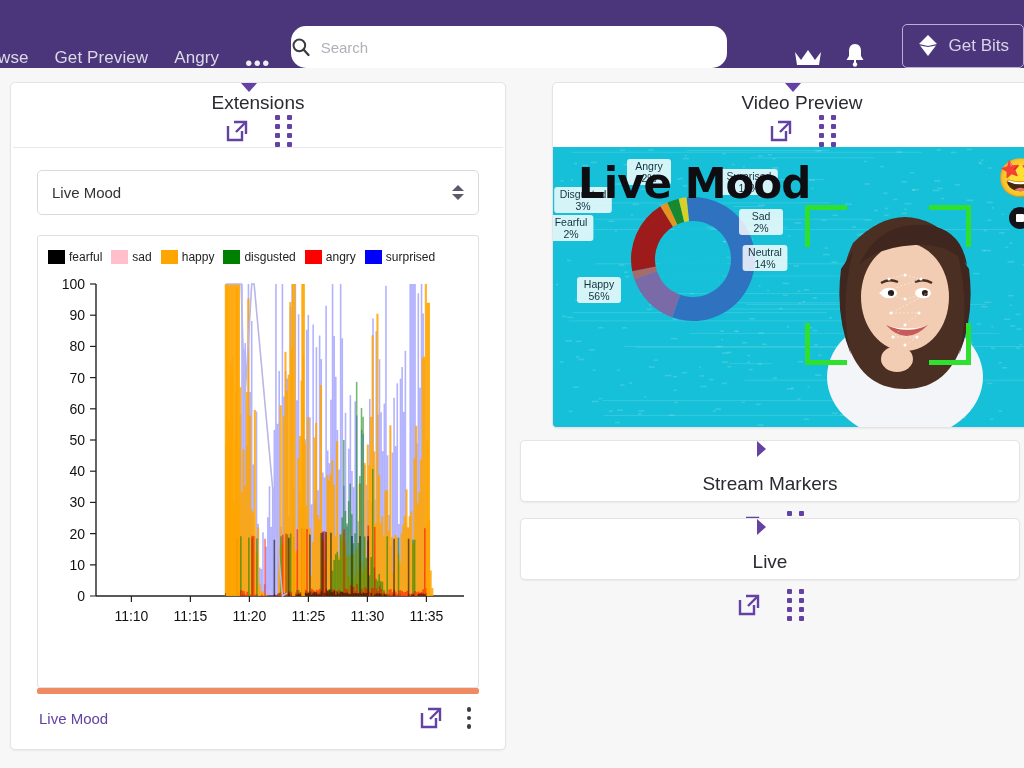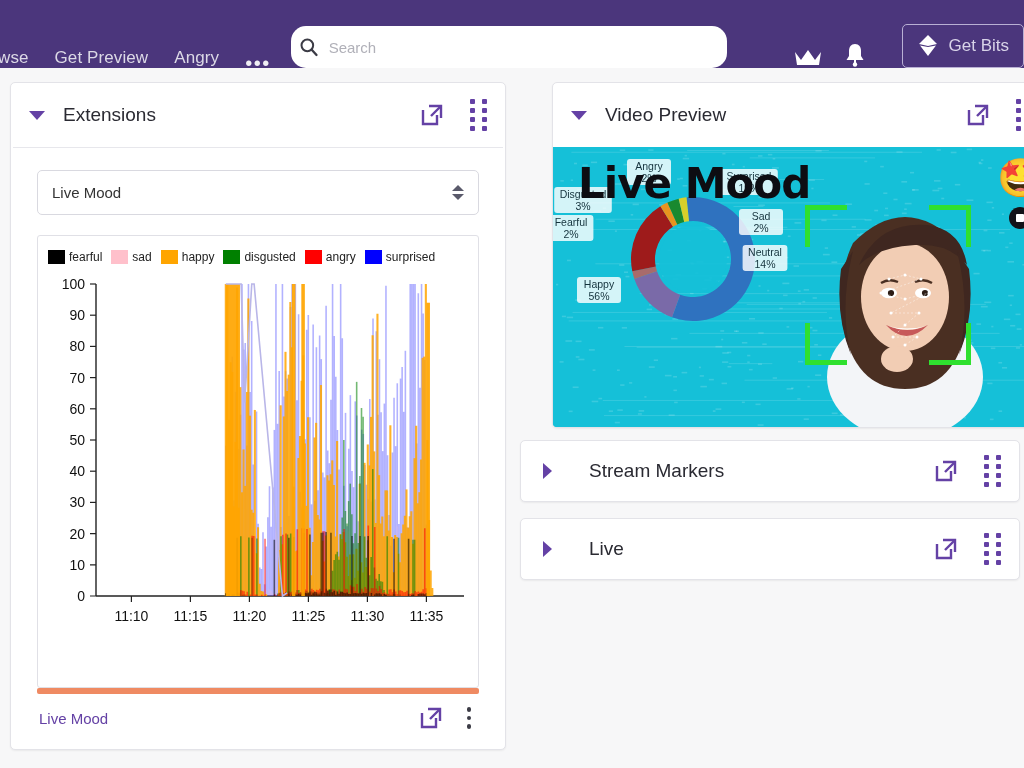--- a/index.html
+++ b/index.html
@@ -20,21 +20,21 @@
   }
   .nav-link {
     color: #dcd9e6; font-size: 17px; margin-right: 26px;
     white-space: nowrap; cursor: pointer; letter-spacing: .1px;
   }
   .nav-link:first-child { margin-left: -2px; }
   #nav-more { color: #efeef3; font-size: 20px; letter-spacing: 1.5px;
               margin-right: 20px; line-height: 10px; cursor: pointer; }
   #search-wrap {
     width: 436px; height: 42px; background: #fff; border-radius: 15px;
-    display: flex; align-items: center; padding: 0 8px; cursor: text;
+    display: flex; align-items: center; padding: 0 0; cursor: text;
   }
   #search-icon { width: 20px; height: 20px; margin-right: 10px; flex: none; }
   #search-input {
     border: none; outline: none; font-size: 15px; color: #333;
     width: 100%; font-family: "Liberation Sans", sans-serif; background: transparent;
   }
   #search-input::placeholder { color: #b0b0b8; }
   .nav-icon-btn {
     margin-left: 22px; cursor: pointer; display: flex; align-items: center;
   }
@@ -45,21 +45,21 @@
   }
   #get-bits-label { color: #d8d3e8; font-size: 17px; margin-left: 10px; white-space: nowrap; }
 
   
   .card {
     background: #fff; border: 1px solid #e3e3e8; border-radius: 5px;
     box-shadow: 0 1px 2px rgba(0,0,0,.06);
     position: absolute;
   }
   .card-header {
-    height: 64px; display: flex; align-items: center; padding: 0 18px;
+    height: 64px; display: flex; align-items: center; padding: 0 18px; flex-direction: column;
   }
   .disclosure { width: 16px; margin-right: 18px; cursor: pointer; flex: none;
                 display: flex; align-items: center; justify-content: center; }
   .tri-down { width: 0; height: 0; border-left: 8px solid transparent;
               border-right: 8px solid transparent; border-top: 9px solid #6441a5; }
   .tri-right { width: 0; height: 0; border-top: 8px solid transparent;
                border-bottom: 8px solid transparent; border-left: 9px solid #6441a5; }
   .card-title { font-size: 19px; color: #2a2a32; flex: 1; }
   .hdr-actions { display: flex; align-items: center; gap: 26px; }
   .popout-icon { cursor: pointer; }

